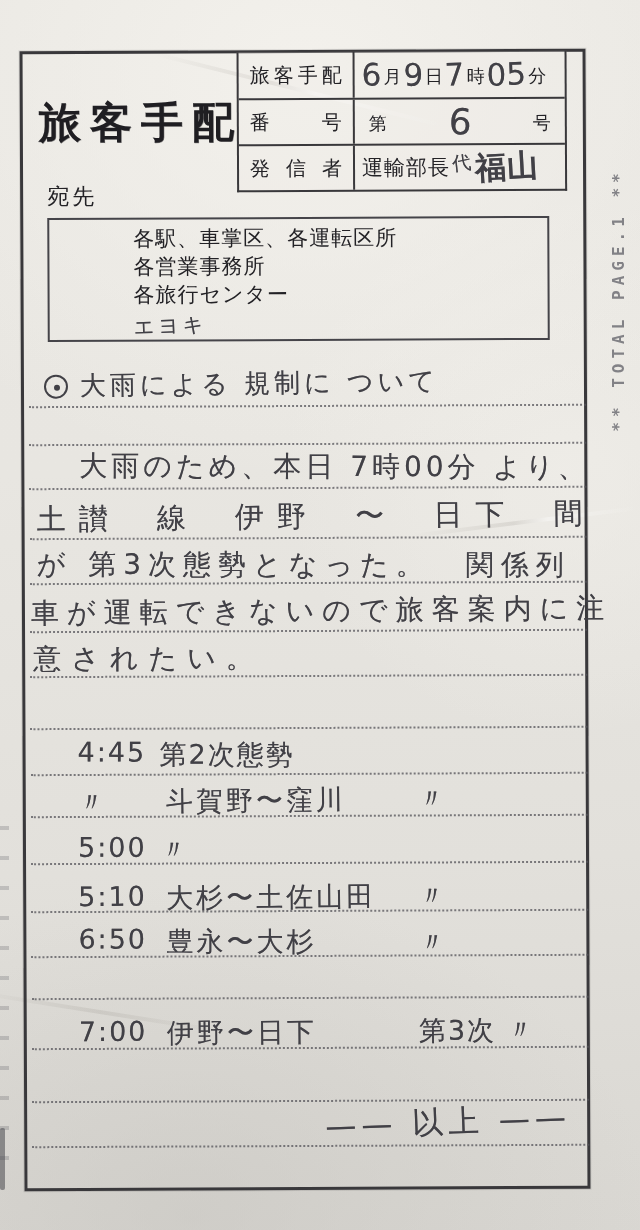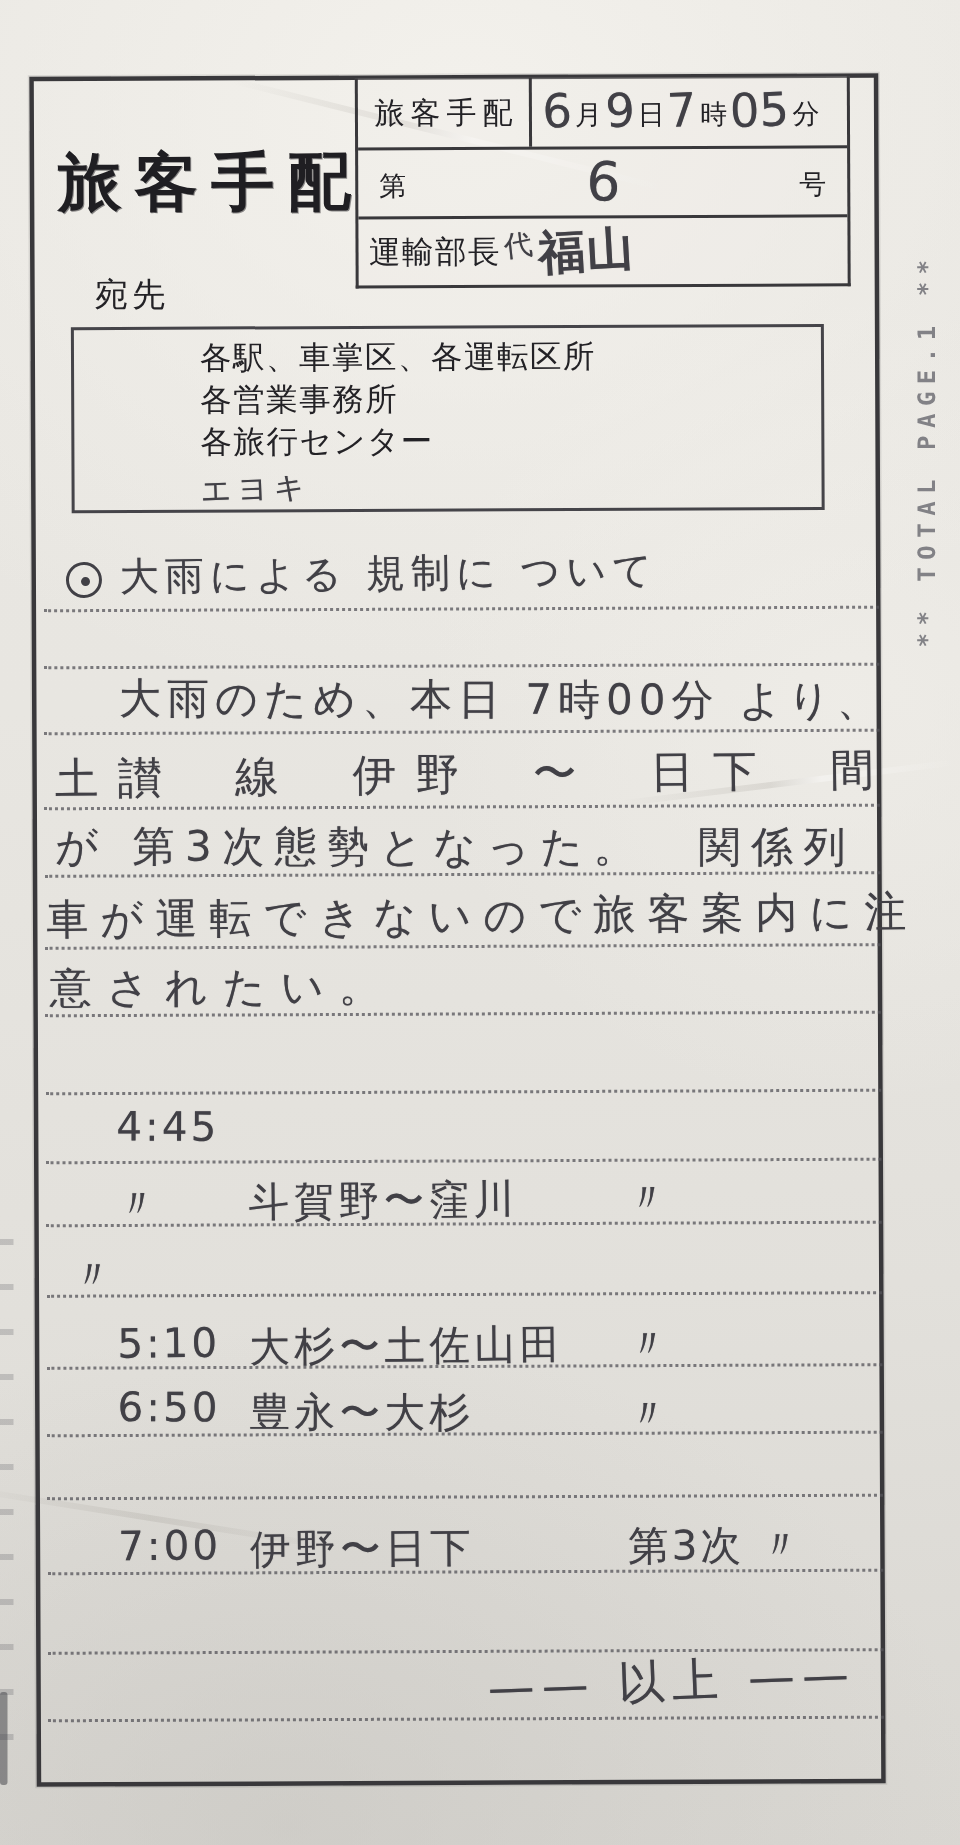--- a/index.html
+++ b/index.html
@@ -70,21 +70,21 @@
     display:flex;align-items:center;padding:0 11px;font-size:20px;}
   .ht-label span{width:100%;text-align:justify;text-align-last:justify;}
   .ht-value{flex:1;display:flex;align-items:center;padding:0 7px;overflow:visible;}
   .num{font-size:31px;line-height:1;transform:rotate(-2deg);}
   .unit{font-size:18px;margin:4px 2px 0 2px;}
   .ht-number-value{justify-content:space-between;padding:0 12px;}
   .num-big{font-size:36px;transform:rotate(3deg);}
   .sender-title{font-size:21px;letter-spacing:1px;}
   .sender-acting{font-size:19px;margin:-8px 4px 0 2px;transform:rotate(-6deg);}
   .sender-sig{font-size:31px;letter-spacing:1px;transform:rotate(-3deg);font-weight:bold;}
-  .atesaki{position:absolute;left:40px;top:128px;font-size:22px;letter-spacing:3px;}
+  .atesaki{position:absolute;left:24px;top:128px;font-size:22px;letter-spacing:3px;}
   .addr-box{
     position:absolute;left:24px;top:164px;width:502px;height:124px;
     border:2px solid #454449;padding:5px 0 0 84px;
   }
   .addr-line{font-size:21px;line-height:28px;letter-spacing:1px;}
   .addr-note{font-size:20px;margin-top:4px;letter-spacing:4px;transform:rotate(-2deg);display:inline-block;}
   .rule{position:absolute;left:5px;right:-2px;height:0;
     border-bottom:2px dotted var(--rule);opacity:.75;}
   .text-line{position:absolute;white-space:nowrap;line-height:1.15;}
   .subject{left:20px;top:316px;display:flex;align-items:center;gap:12px;
@@ -137,27 +137,33 @@
             <span class="printed unit">月</span>
             <span class="hw num">9</span>
             <span class="printed unit">日</span>
             <span class="hw num">7</span>
             <span class="printed unit">時</span>
             <span class="hw num">05</span>
             <span class="printed unit">分</span>
         </div>
       </div>
       <div class="ht-row">
+        <div class="ht-label printed">
+            <span>番号</span>
+          </div>
         <div class="ht-value ht-number-value">
           <span class="printed unit">第</span>
           <span class="hw num-big">6</span>
           <span class="printed unit">号</span>
         </div>
       </div>
       <div class="ht-row">
+        <div class="ht-label printed">
+            <span>発信者</span>
+          </div>
         <div class="ht-value">
           <span class="printed sender-title">運輸部長</span>
           <span class="hw sender-acting">代</span>
           <span class="hw sender-sig">福山</span>
         </div>
       </div>
     </div>
 
     <div class="atesaki printed">宛先</div>
 
@@ -192,27 +198,29 @@
     </div>
 
     <div class="text-line hw b1">大雨のため、本日 7時00分 より、</div>
     <div class="text-line hw b2">土讃 線 伊野 〜 日下 間</div>
     <div class="text-line hw b3">が 第3次態勢となった。　関係列</div>
     <div class="text-line hw b4">車が運転できないので旅客案内に注</div>
     <div class="text-line hw b5">意されたい。</div>
 
     <div class="sched-row hw s0">
       <span class="sch-time">4:45</span>
+      <span class="sch-status">第2次態勢</span>
     </div>
     <div class="sched-row hw s1">
       <span class="sch-time">〃</span>
       <span class="sch-section">斗賀野〜窪川</span>
       <span class="sch-status">〃</span>
     </div>
     <div class="sched-row hw s2">
+      <span class="sch-time">5:00</span>
       <span class="sch-status">〃</span>
     </div>
     <div class="sched-row hw s3">
       <span class="sch-time">5:10</span>
       <span class="sch-section">大杉〜土佐山田</span>
       <span class="sch-status">〃</span>
     </div>
     <div class="sched-row hw s4">
       <span class="sch-time">6:50</span>
       <span class="sch-section">豊永〜大杉</span>

